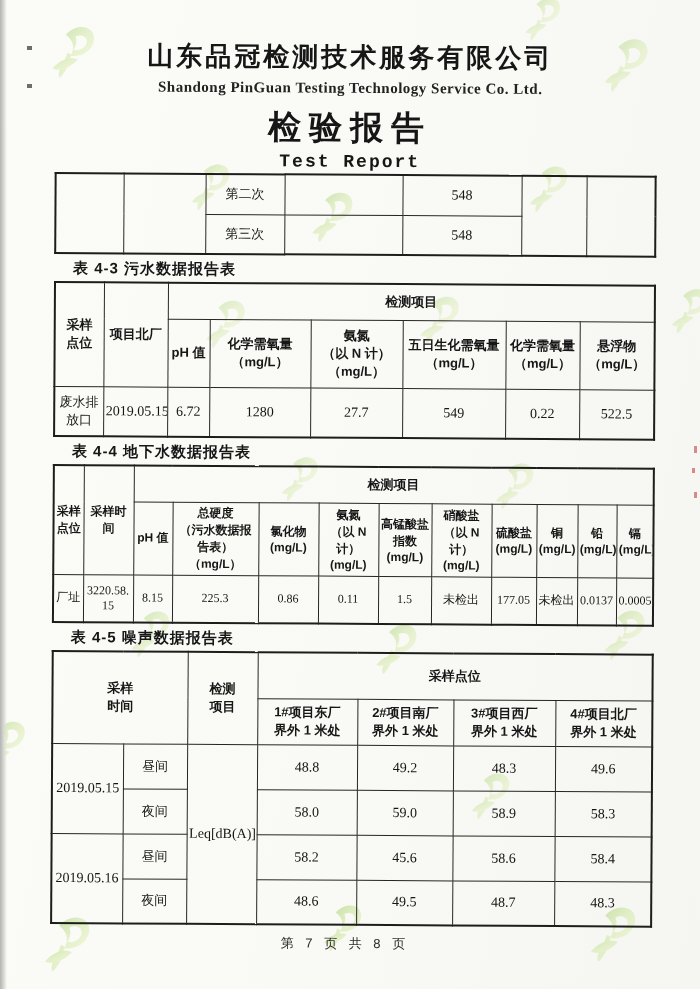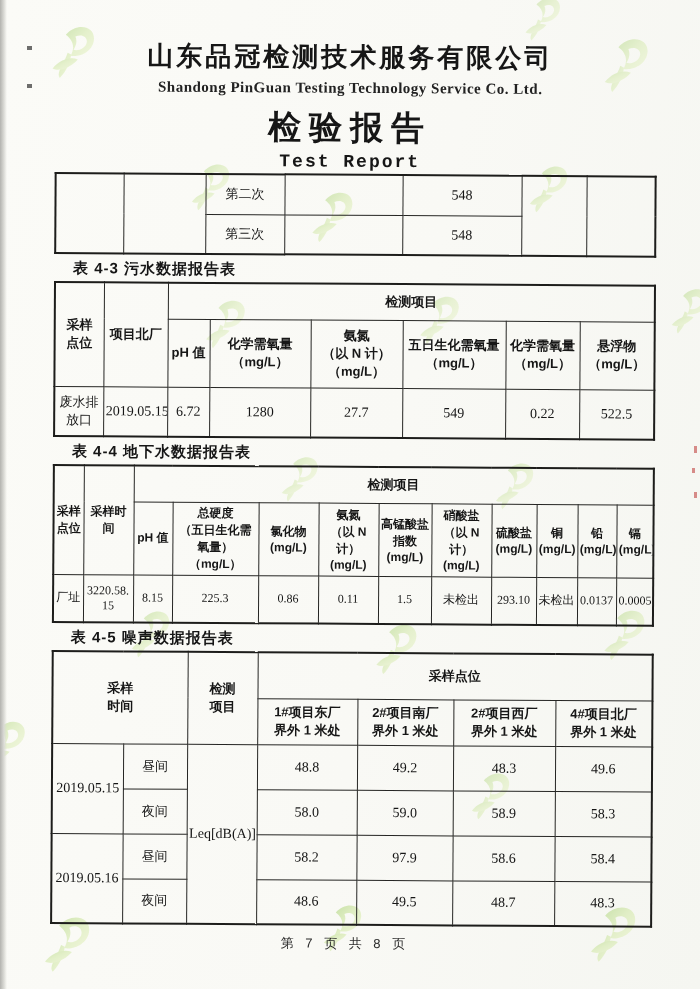--- a/index.html
+++ b/index.html
@@ -238,21 +238,21 @@
           <tr style="height:36px">
         <td class="hd" rowspan="2">采样
 点位</td>
         <td class="hd" rowspan="2">采样时
 间</td>
         <td class="hd" colspan="10" style="font-size:13px">检测项目</td>
       </tr>
       <tr style="height:58px">
         <td class="hd">pH 值</td>
         <td class="hd">总硬度
-（五日生化需氧量）
+（污水数据报告表）
 （mg/L）</td>
         <td class="hd">氯化物
 (mg/L)</td>
         <td class="hd">氨氮
 （以 N 计）
 (mg/L)</td>
         <td class="hd">高锰酸盐
 指数
 (mg/L)</td>
         <td class="hd">硝酸盐
@@ -270,21 +270,21 @@
       <tr style="height:48px">
         <td>厂址</td>
         <td class="num">3220.58.
 15</td>
         <td class="num">8.15</td>
         <td class="num">225.3</td>
         <td class="num">0.86</td>
         <td class="num">0.11</td>
         <td class="num">1.5</td>
         <td>未检出</td>
-        <td class="num">293.10</td>
+        <td class="num">177.05</td>
         <td>未检出</td>
         <td class="num">0.0137</td>
         <td class="num">0.0005</td>
       </tr>
     </tbody>
       </table>
 
     <div class="tbl-title">表 4-5 噪声数据报告表</div>
     <table>
       <colgroup>
@@ -302,21 +302,21 @@
 时间</td>
         <td class="hd" rowspan="2">检测
 项目</td>
         <td class="hd" colspan="4">采样点位</td>
       </tr>
       <tr style="height:46px">
         <td class="hd">1#项目东厂
 界外 1 米处</td>
         <td class="hd">2#项目南厂
 界外 1 米处</td>
-        <td class="hd">2#项目西厂
+        <td class="hd">3#项目西厂
 界外 1 米处</td>
         <td class="hd">4#项目北厂
 界外 1 米处</td>
       </tr>
       <tr style="height:45px">
         <td class="num" rowspan="2">2019.05.15</td>
         <td>昼间</td>
         <td class="num" rowspan="4">Leq[dB(A)]</td>
         <td class="num">48.8</td>
         <td class="num">49.2</td>
@@ -327,21 +327,21 @@
         <td>夜间</td>
         <td class="num">58.0</td>
         <td class="num">59.0</td>
         <td class="num">58.9</td>
         <td class="num">58.3</td>
       </tr>
       <tr style="height:45px">
         <td class="num" rowspan="2">2019.05.16</td>
         <td>昼间</td>
         <td class="num">58.2</td>
-        <td class="num">97.9</td>
+        <td class="num">45.6</td>
         <td class="num">58.6</td>
         <td class="num">58.4</td>
       </tr>
       <tr style="height:45px">
         <td>夜间</td>
         <td class="num">48.6</td>
         <td class="num">49.5</td>
         <td class="num">48.7</td>
         <td class="num">48.3</td>
       </tr>

